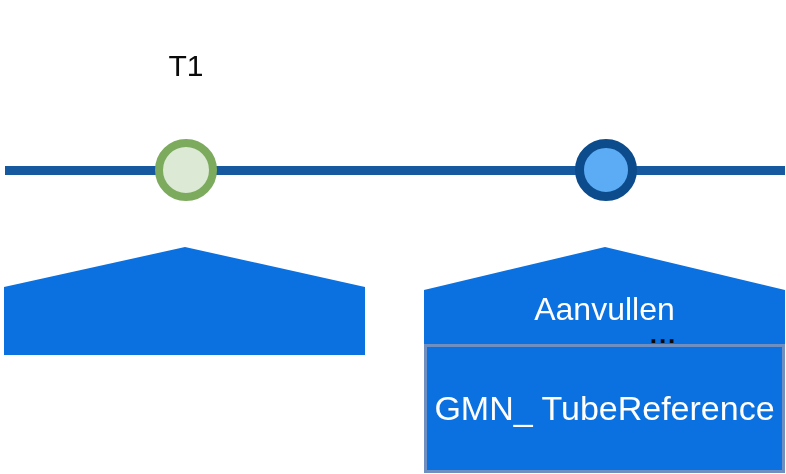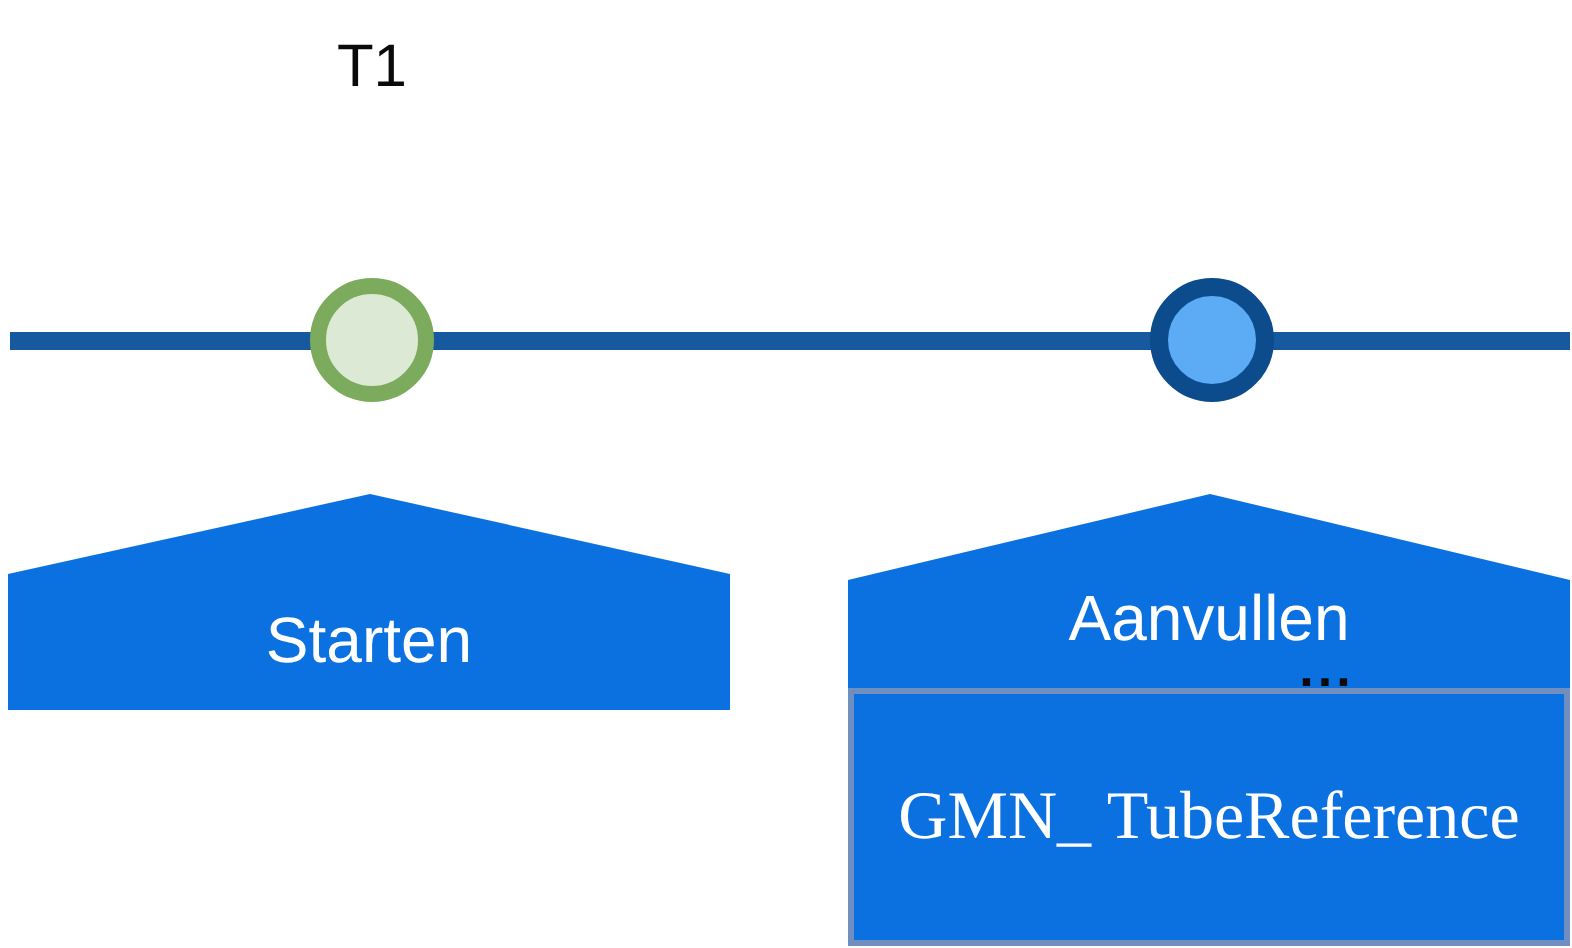--- a/index.html
+++ b/index.html
@@ -60,21 +60,21 @@
   .time-label {
     position: absolute;
     top: 17px;
     width: 120px;
     text-align: center;
     font-size: 30px;
     color: #0A0A0A;
     line-height: 34px;
     white-space: nowrap;
   }
-  .time-label.t1 { left: 126px; }
+  .time-label.t1 { left: 126px; margin-top: 32px; }
   .time-label.t2 { left: 546px; }
 
   
   .event-group {
     position: absolute;
     top: 245px;
     width: 361px;
     height: 228px;
   }
   .event-group.left  { left: 4px; }
@@ -130,21 +130,20 @@
     align-items: center;
     justify-content: center;
   }
   .event-group.left .event-box {
     top: 99px;
     height: 129px;
   }
   .event-group.right .event-box {
     top: 99px;
     height: 129px;
-    font-family: Liberation Serif, serif;
   }
 
   .event-box-label {
     font-size: 34px;
     line-height: 39px;
     color: #FFFFFF;
     text-align: center;
     padding: 0 4px;
     word-break: break-word;
   }
@@ -162,21 +161,20 @@
   <div class="time-marker t1"></div>
 
   <div class="time-marker t2"></div>
 
   <div class="event-group left">
     <div class="pentagon-shape">
       <svg width="361" height="110" viewBox="0 0 361 110" xmlns="http://www.w3.org/2000/svg">
         <polygon points="0,42 181,2 361,42 361,110 0,110" fill="#0C71E0"></polygon>
       </svg>
     </div>
-    <div class="pentagon-label">Starten</div>
     <div class="pentagon-ellipsis"></div>
   </div>
 
   <div class="event-group right">
     <div class="pentagon-shape">
       <svg width="361" height="110" viewBox="0 0 361 110" xmlns="http://www.w3.org/2000/svg">
         <polygon points="0,45 181,2 361,45 361,110 0,110" fill="#0C71E0"></polygon>
       </svg>
     </div>
     <div class="pentagon-label">Aanvullen</div>

